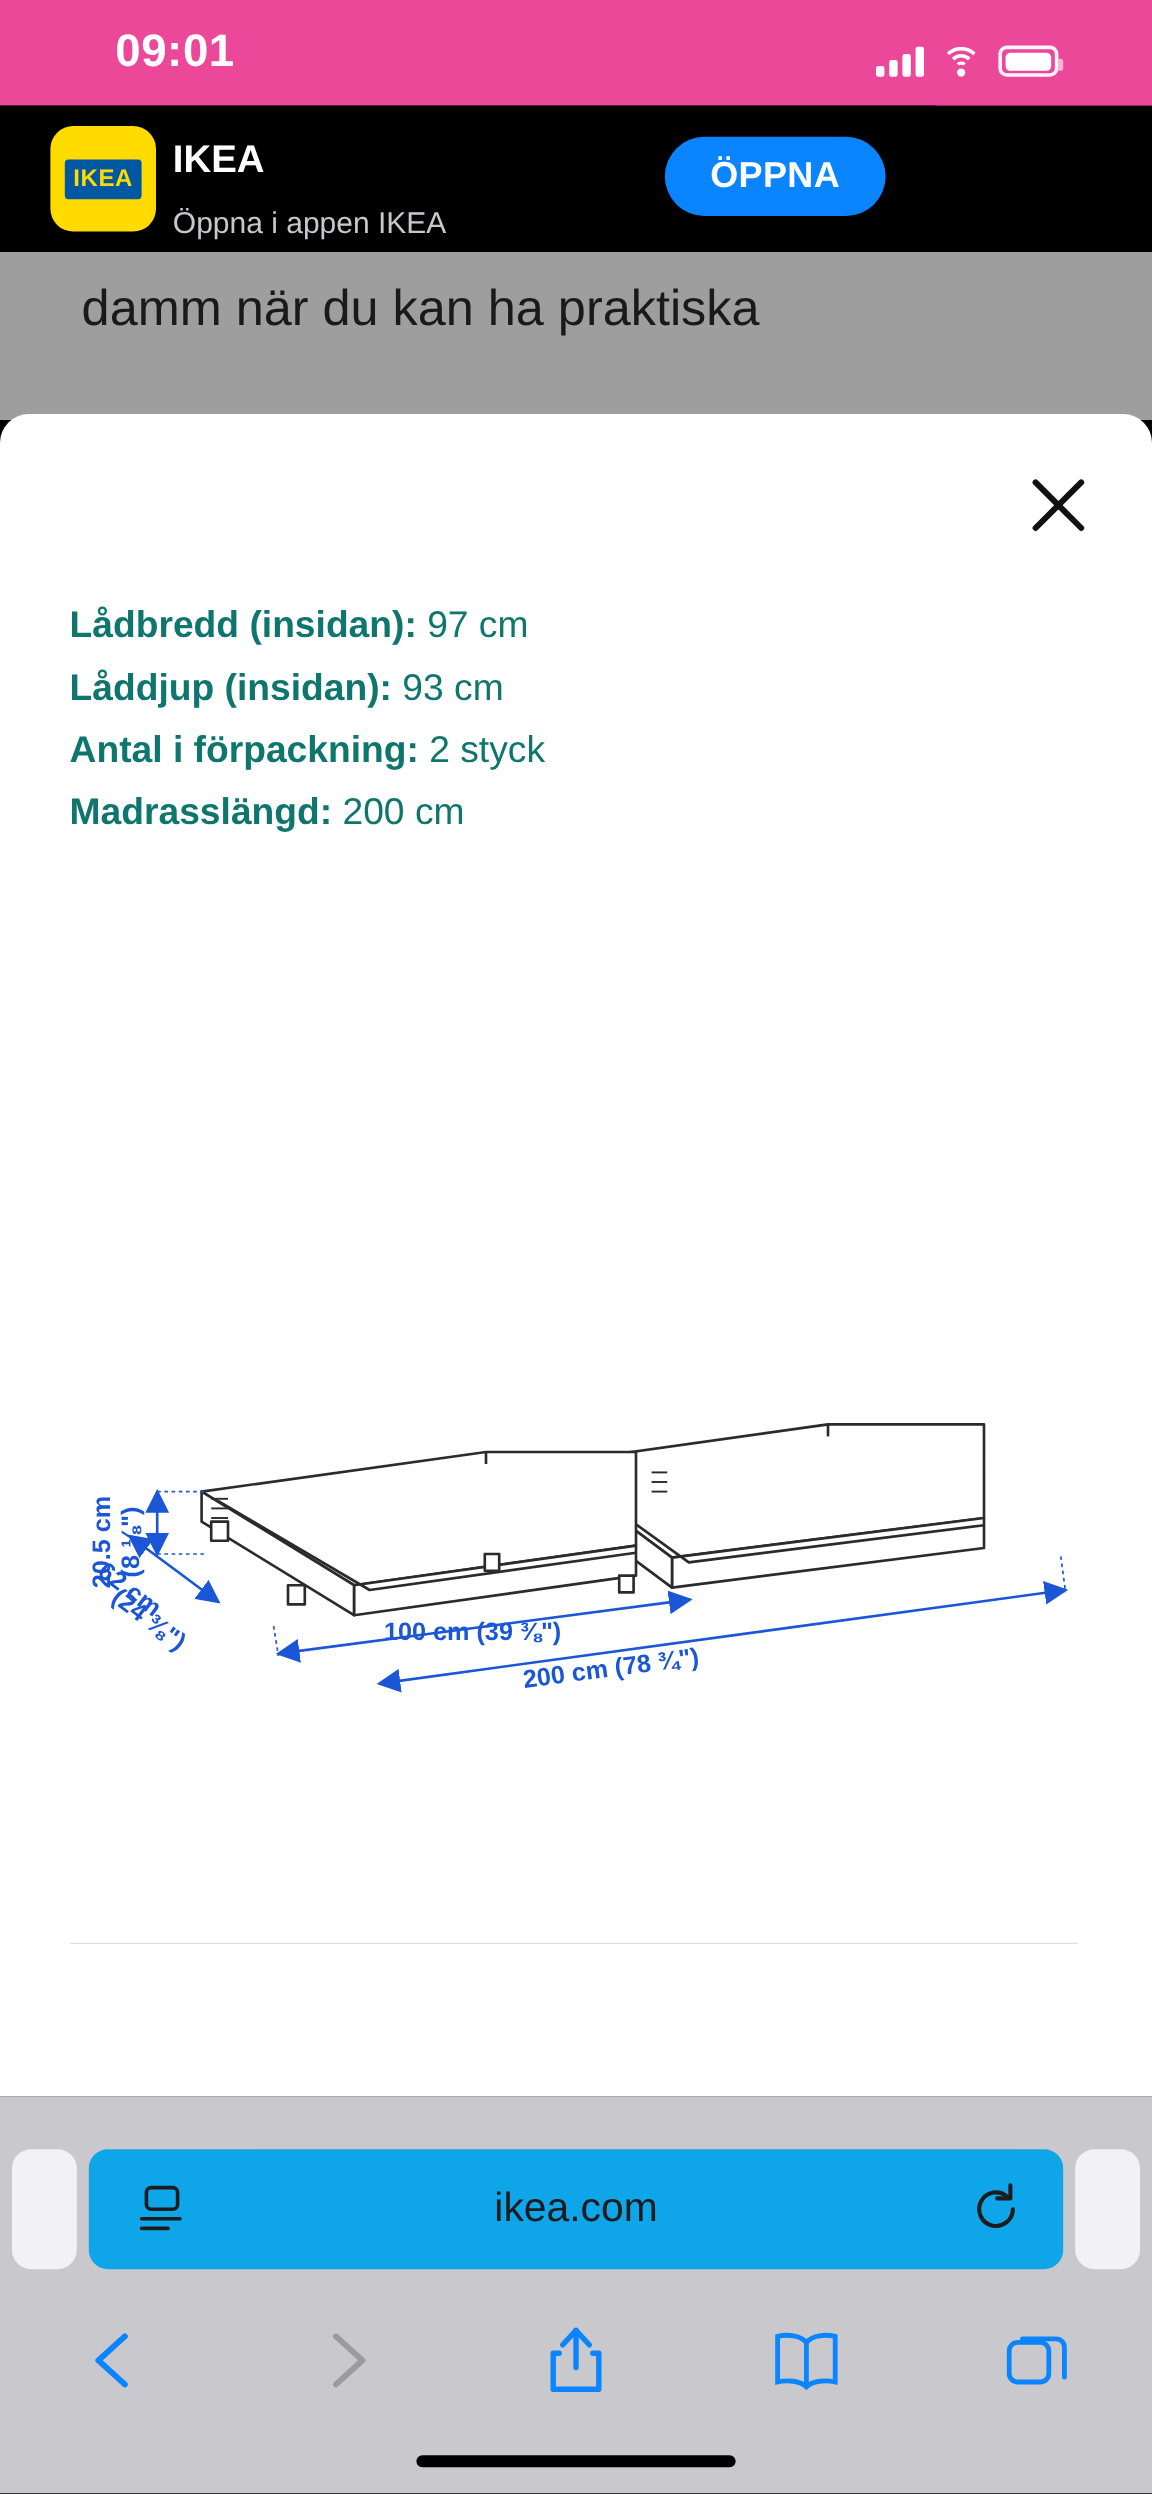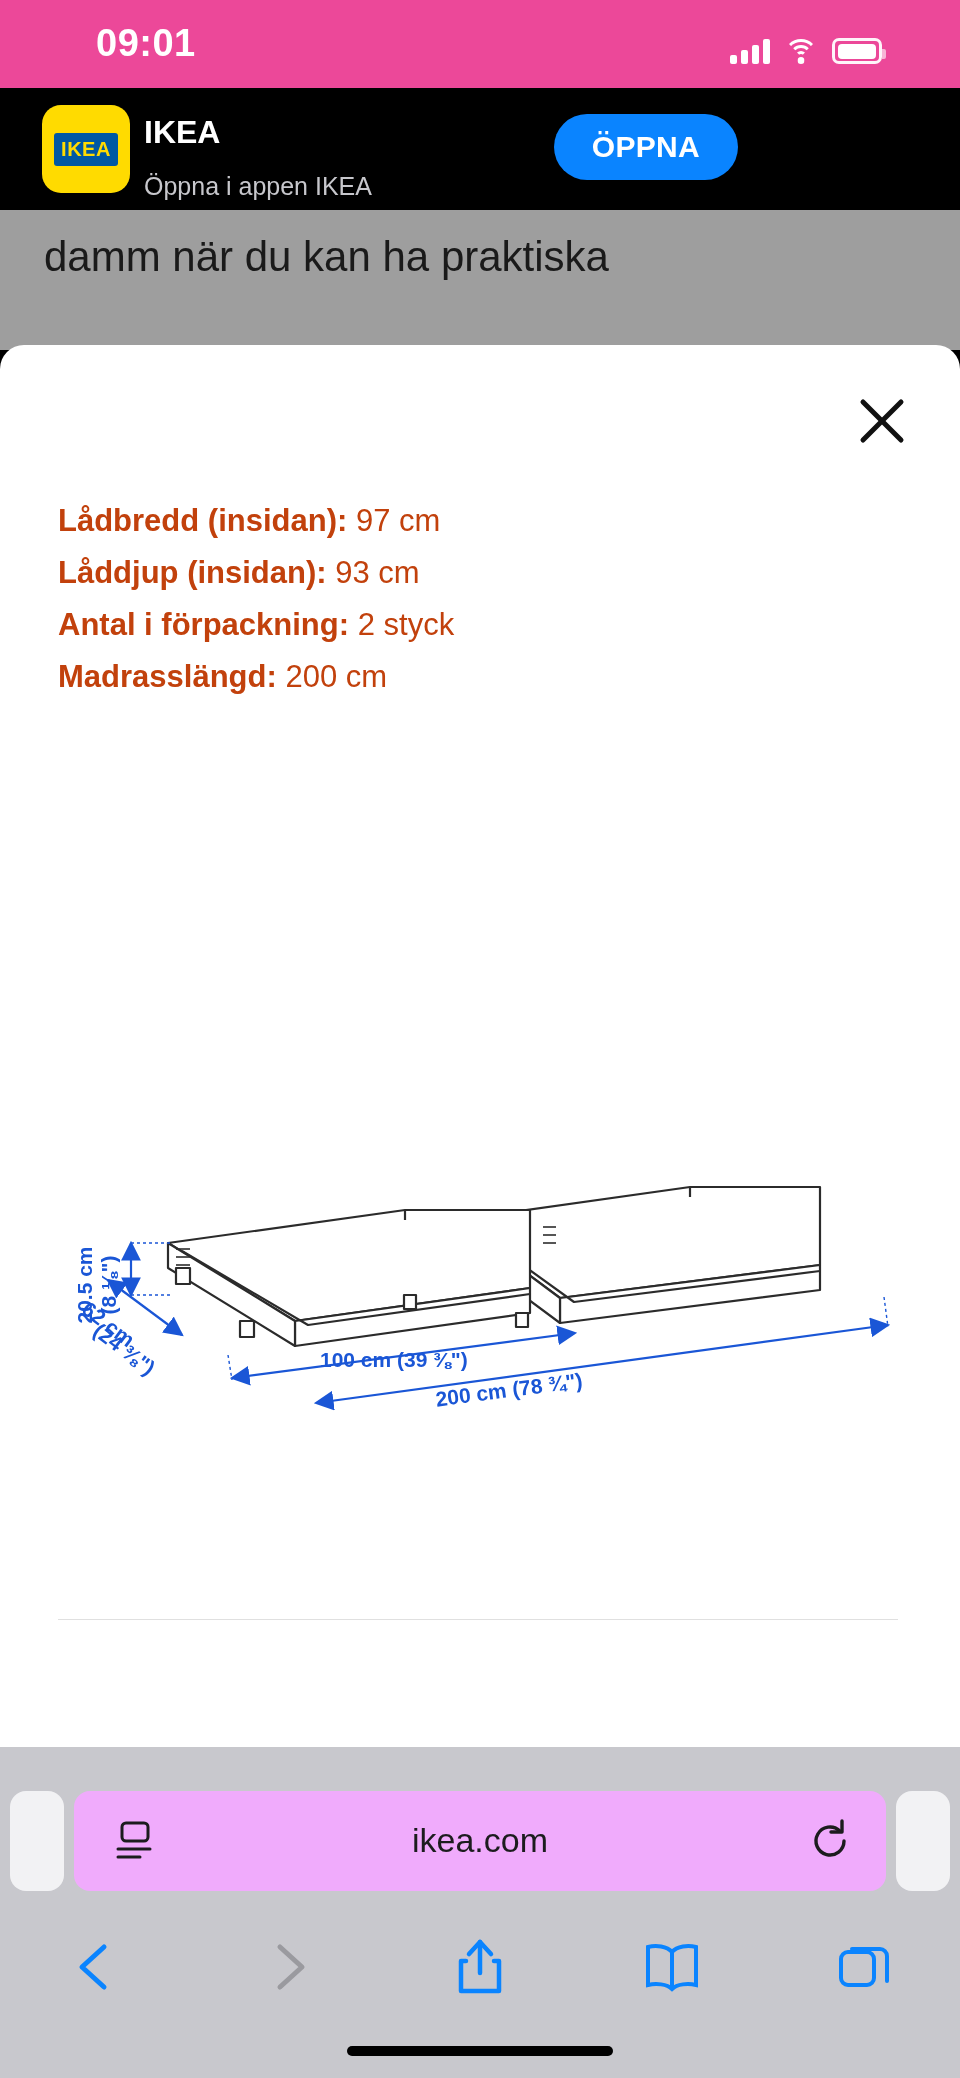--- a/index.html
+++ b/index.html
@@ -154,21 +154,21 @@
     background: #9e9e9e;
     overflow: hidden;
   }
   .page-behind .line {
     color: #1a1a1a;
     font-size: 42px;
     line-height: 62px;
     padding-left: 44px;
     white-space: nowrap;
   }
-  .page-behind .line1 { padding-top: 16px; }
+  .page-behind .line1 { padding-top: 16px; margin-left: 24px; }
 
   
   .sheet {
     position: absolute;
     top: 345px; left: 0;
     width: 960px;
     height: 1402px;
     background: #fff;
     border-radius: 24px 24px 0 0;
     overflow: hidden;
@@ -183,21 +183,21 @@
   }
   .close-btn svg { display: block; }
 
   .specs {
     position: absolute;
     left: 58px; top: 150px;
     width: 800px;
   }
   .spec-row {
     font-size: 31px;
-    color: #c2410c;
+    color: #0f766e;
     line-height: 52px;
     white-space: nowrap;
   }
   .spec-row b { font-weight: 700; }
 
   
   .diagram {
     position: absolute;
     left: 0; top: 420px;
     width: 960px;
@@ -227,21 +227,21 @@
     background: #f2f2f4;
     border-radius: 16px;
   }
   .tab-peek.left { left: 10px; }
   .tab-peek.right { right: 10px; }
   .url-field {
     position: absolute;
     left: 74px; top: 44px;
     width: 812px;
     height: 100px;
-    background: #f0abfc;
+    background: #0ea5e9;
     border-radius: 16px;
   }
   .url-text {
     position: absolute;
     left: 0; right: 0; top: 30px;
     text-align: center;
     font-size: 34px;
     color: #1c1c1e;
   }
   .aa-icon {

